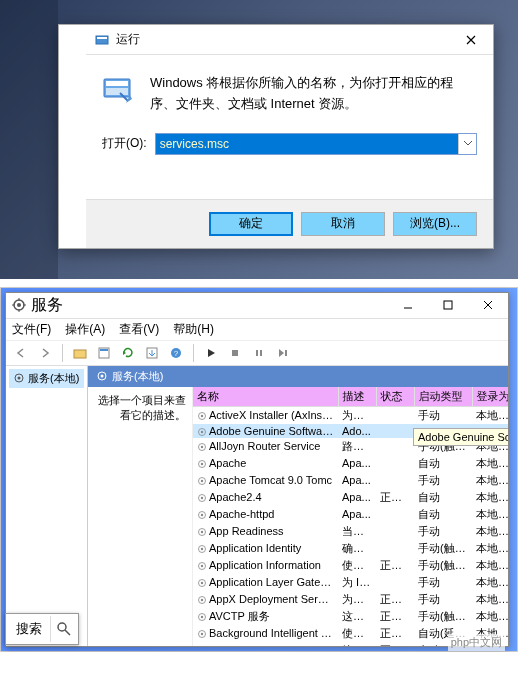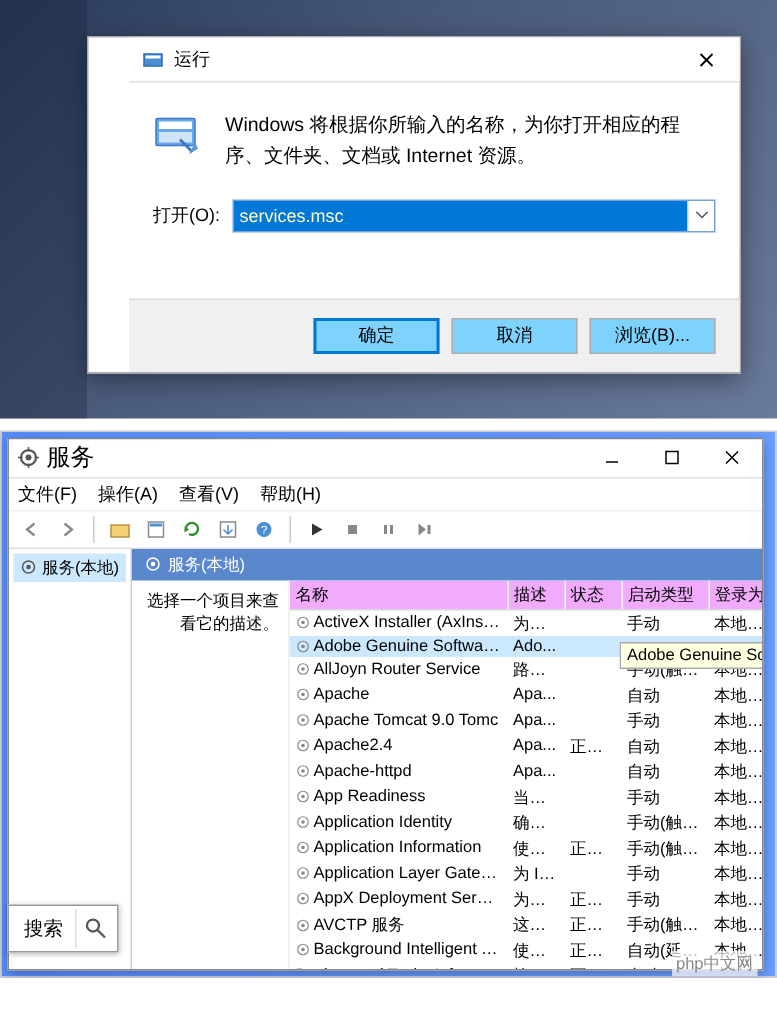--- a/index.html
+++ b/index.html
@@ -47,21 +47,21 @@
   .svc-desc-panel { width: 105px; padding: 6px; font-size: 11px; border-right: 1px solid #eee; text-align: right; }
   .svc-table-wrap { flex: 1; overflow: hidden; position: relative; }
   .svc-table { width: 100%; border-collapse: collapse; font-size: 11px; table-layout: fixed; }
   .svc-table th { text-align: left; padding: 2px 4px; background: #f0abfc; border-right: 1px solid #e0e0e0; border-bottom: 1px solid #ddd; font-weight: normal; position: sticky; top: 0; }
   .svc-table td { padding: 1px 4px; white-space: nowrap; overflow: hidden; text-overflow: ellipsis; }
   .svc-table tr.highlight td { background: #cce8ff; }
   .gear { display: inline-block; width: 10px; height: 10px; margin-right: 2px; vertical-align: middle; }
   .tooltip-box { position: absolute; background: #ffffe1; border: 1px solid #aaa; padding: 2px 4px; font-size: 11px; top: 41px; left: 220px; z-index: 10; white-space: nowrap; }
   
   
-  .search-overlay { position: absolute; bottom: 16px; left: 4px; display: flex; align-items: center; background: #fff; border: 1px solid #999; padding: 2px; gap: 0; box-shadow: 0 1px 4px rgba(0,0,0,0.3); z-index: 20; }
+  .search-overlay { position: absolute; bottom: 6px; left: 4px; display: flex; align-items: center; background: #fff; border: 1px solid #999; padding: 2px; gap: 0; box-shadow: 0 1px 4px rgba(0,0,0,0.3); z-index: 20; }
   .search-label { padding: 4px 8px; font-size: 13px; background: #fff; }
   .search-btn { width: 26px; height: 26px; display: flex; align-items: center; justify-content: center; border-left: 1px solid #ddd; }
   
   .watermark { position: absolute; bottom: 0; right: 12px; font-size: 11px; color: #888; z-index: 5; background: rgba(255,255,255,0.7); padding: 1px 3px; }
   
   svg { display: block; }
 </style>
 </head>
 <body>
 

